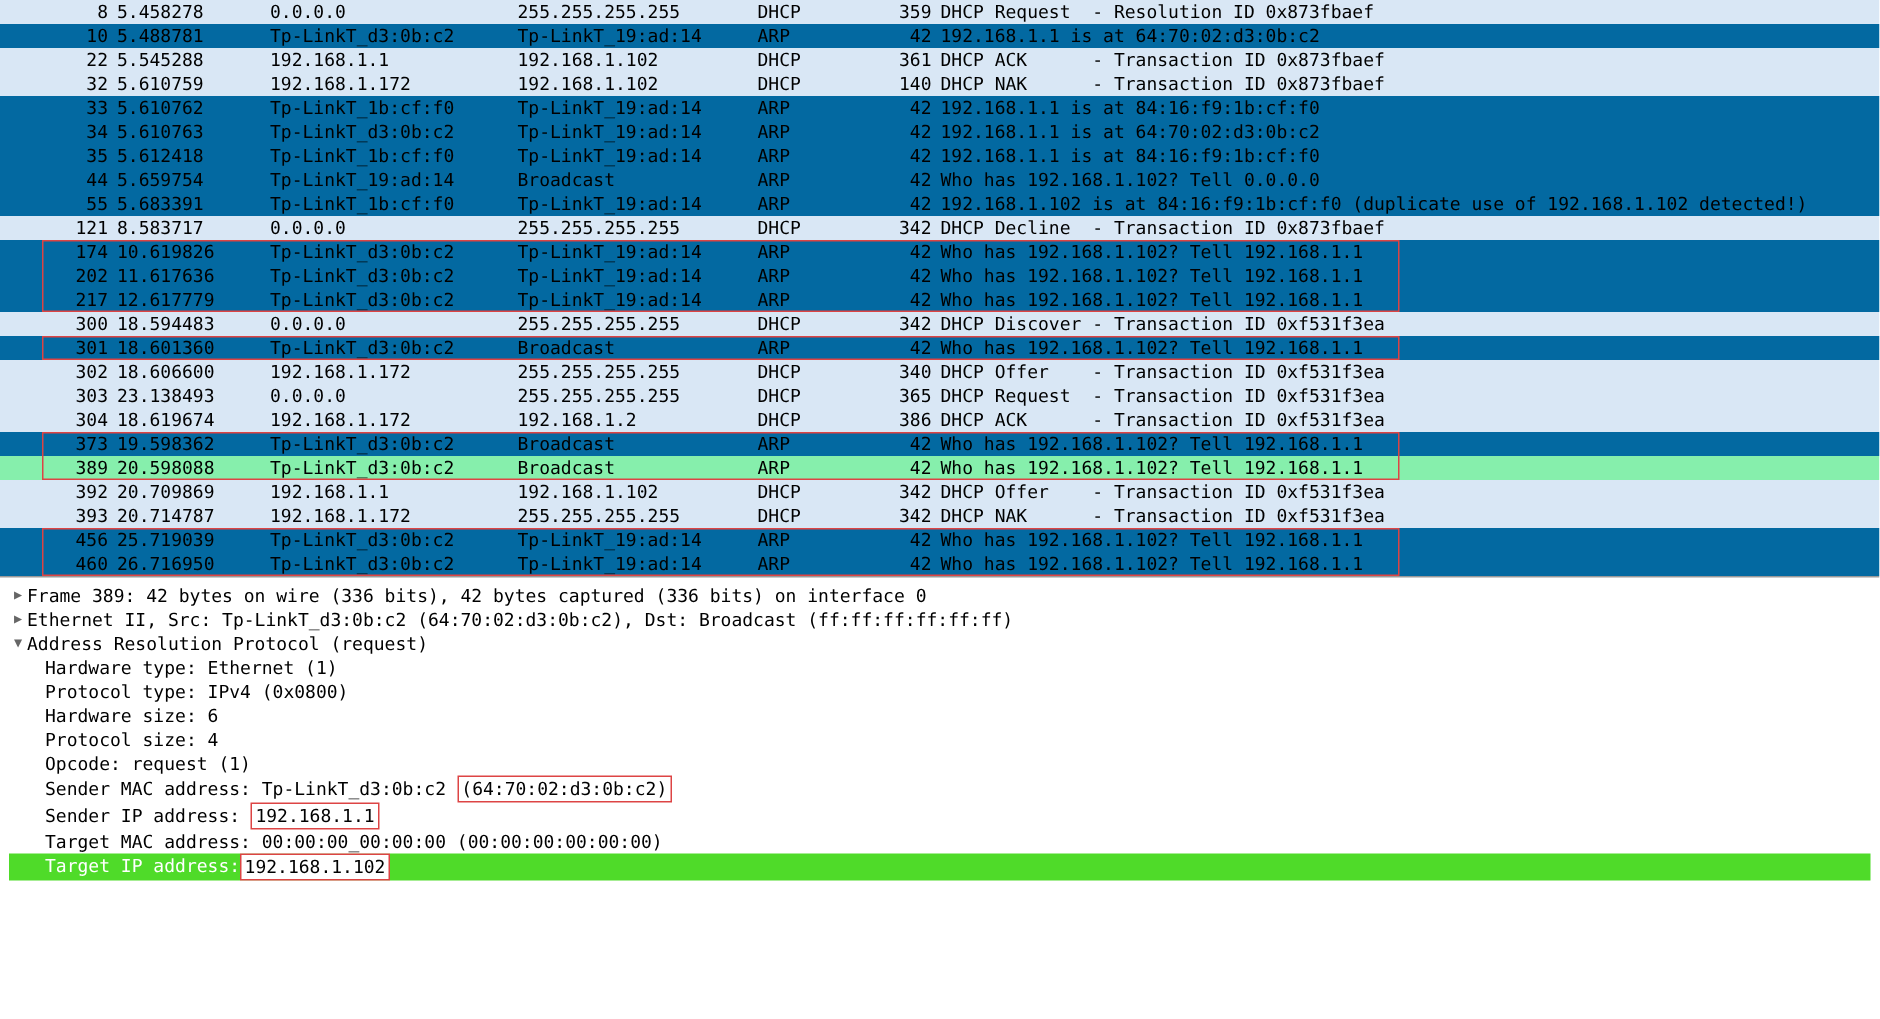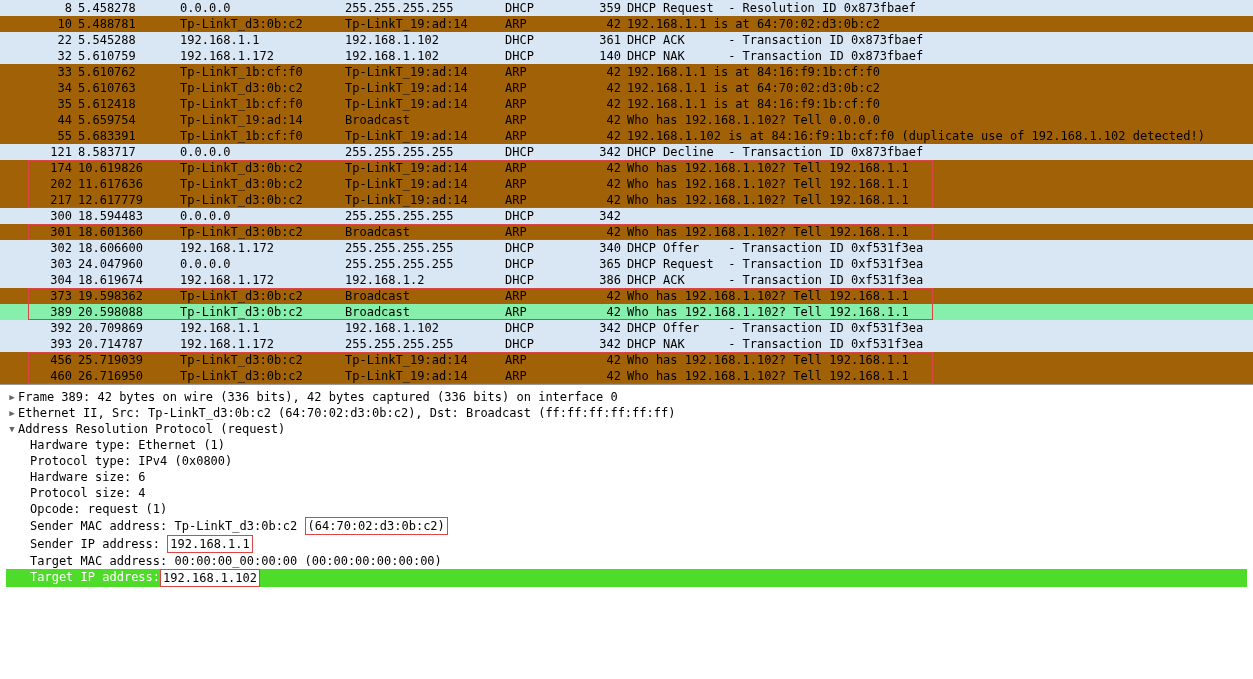--- a/index.html
+++ b/index.html
@@ -1,19 +1,19 @@
 <!DOCTYPE html>
 <html><head>
 <meta charset="utf-8">
 <style>
   * { margin: 0; padding: 0; box-sizing: border-box; }
   body { font-family: "Menlo", "Consolas", monospace; font-size: 12px; background: #fff; user-select: text; overflow-x: auto; }
   .packet-list { width: 1253px; }
   .row { display: flex; height: 16px; line-height: 16px; white-space: pre; position: relative; }
-  .row.arp { background: #a16207; }
+  .row.arp { background: #0369a1; }
   .row.dhcp { background: #d9e7f5; }
   .row.selected { background: #86efac; }
   .c-no { width: 78px; text-align: right; padding-right: 6px; }
   .c-time { width: 102px; }
   .c-src { width: 165px; }
   .c-dst { width: 160px; }
   .c-proto { width: 80px; }
   .c-len { width: 42px; text-align: right; padding-right: 6px; }
   .c-info { flex: 1; }
   .hl-box { position: absolute; border: 1px solid #d44; pointer-events: none; }
@@ -35,24 +35,24 @@
     <div class="row dhcp"><span class="c-no">32</span><span class="c-time">5.610759</span><span class="c-src">192.168.1.172</span><span class="c-dst">192.168.1.102</span><span class="c-proto">DHCP</span><span class="c-len">140</span><span class="c-info">DHCP NAK      - Transaction ID 0x873fbaef</span></div>
     <div class="row arp"><span class="c-no">33</span><span class="c-time">5.610762</span><span class="c-src">Tp-LinkT_1b:cf:f0</span><span class="c-dst">Tp-LinkT_19:ad:14</span><span class="c-proto">ARP</span><span class="c-len">42</span><span class="c-info">192.168.1.1 is at 84:16:f9:1b:cf:f0</span></div>
     <div class="row arp"><span class="c-no">34</span><span class="c-time">5.610763</span><span class="c-src">Tp-LinkT_d3:0b:c2</span><span class="c-dst">Tp-LinkT_19:ad:14</span><span class="c-proto">ARP</span><span class="c-len">42</span><span class="c-info">192.168.1.1 is at 64:70:02:d3:0b:c2</span></div>
     <div class="row arp"><span class="c-no">35</span><span class="c-time">5.612418</span><span class="c-src">Tp-LinkT_1b:cf:f0</span><span class="c-dst">Tp-LinkT_19:ad:14</span><span class="c-proto">ARP</span><span class="c-len">42</span><span class="c-info">192.168.1.1 is at 84:16:f9:1b:cf:f0</span></div>
     <div class="row arp"><span class="c-no">44</span><span class="c-time">5.659754</span><span class="c-src">Tp-LinkT_19:ad:14</span><span class="c-dst">Broadcast</span><span class="c-proto">ARP</span><span class="c-len">42</span><span class="c-info">Who has 192.168.1.102? Tell 0.0.0.0</span></div>
     <div class="row arp"><span class="c-no">55</span><span class="c-time">5.683391</span><span class="c-src">Tp-LinkT_1b:cf:f0</span><span class="c-dst">Tp-LinkT_19:ad:14</span><span class="c-proto">ARP</span><span class="c-len">42</span><span class="c-info">192.168.1.102 is at 84:16:f9:1b:cf:f0 (duplicate use of 192.168.1.102 detected!)</span></div>
     <div class="row dhcp"><span class="c-no">121</span><span class="c-time">8.583717</span><span class="c-src">0.0.0.0</span><span class="c-dst">255.255.255.255</span><span class="c-proto">DHCP</span><span class="c-len">342</span><span class="c-info">DHCP Decline  - Transaction ID 0x873fbaef</span></div>
     <div class="row arp"><span class="c-no">174</span><span class="c-time">10.619826</span><span class="c-src">Tp-LinkT_d3:0b:c2</span><span class="c-dst">Tp-LinkT_19:ad:14</span><span class="c-proto">ARP</span><span class="c-len">42</span><span class="c-info">Who has 192.168.1.102? Tell 192.168.1.1</span></div>
     <div class="row arp"><span class="c-no">202</span><span class="c-time">11.617636</span><span class="c-src">Tp-LinkT_d3:0b:c2</span><span class="c-dst">Tp-LinkT_19:ad:14</span><span class="c-proto">ARP</span><span class="c-len">42</span><span class="c-info">Who has 192.168.1.102? Tell 192.168.1.1</span></div>
     <div class="row arp"><span class="c-no">217</span><span class="c-time">12.617779</span><span class="c-src">Tp-LinkT_d3:0b:c2</span><span class="c-dst">Tp-LinkT_19:ad:14</span><span class="c-proto">ARP</span><span class="c-len">42</span><span class="c-info">Who has 192.168.1.102? Tell 192.168.1.1</span></div>
-    <div class="row dhcp"><span class="c-no">300</span><span class="c-time">18.594483</span><span class="c-src">0.0.0.0</span><span class="c-dst">255.255.255.255</span><span class="c-proto">DHCP</span><span class="c-len">342</span></div>
+    <div class="row dhcp"><span class="c-no">300</span><span class="c-time">18.594483</span><span class="c-src">0.0.0.0</span><span class="c-dst">255.255.255.255</span><span class="c-proto">DHCP</span><span class="c-len">342</span><span class="c-info">DHCP Discover - Transaction ID 0xf531f3ea</span></div>
     <div class="row arp"><span class="c-no">301</span><span class="c-time">18.601360</span><span class="c-src">Tp-LinkT_d3:0b:c2</span><span class="c-dst">Broadcast</span><span class="c-proto">ARP</span><span class="c-len">42</span><span class="c-info">Who has 192.168.1.102? Tell 192.168.1.1</span></div>
     <div class="row dhcp"><span class="c-no">302</span><span class="c-time">18.606600</span><span class="c-src">192.168.1.172</span><span class="c-dst">255.255.255.255</span><span class="c-proto">DHCP</span><span class="c-len">340</span><span class="c-info">DHCP Offer    - Transaction ID 0xf531f3ea</span></div>
-    <div class="row dhcp"><span class="c-no">303</span><span class="c-time">24.047960</span><span class="c-src">0.0.0.0</span><span class="c-dst">255.255.255.255</span><span class="c-proto">DHCP</span><span class="c-len">365</span><span class="c-info">DHCP Request  - Transaction ID 0xf531f3ea</span></div>
+    <div class="row dhcp"><span class="c-no">303</span><span class="c-time">23.138493</span><span class="c-src">0.0.0.0</span><span class="c-dst">255.255.255.255</span><span class="c-proto">DHCP</span><span class="c-len">365</span><span class="c-info">DHCP Request  - Transaction ID 0xf531f3ea</span></div>
     <div class="row dhcp"><span class="c-no">304</span><span class="c-time">18.619674</span><span class="c-src">192.168.1.172</span><span class="c-dst">192.168.1.2</span><span class="c-proto">DHCP</span><span class="c-len">386</span><span class="c-info">DHCP ACK      - Transaction ID 0xf531f3ea</span></div>
     <div class="row arp"><span class="c-no">373</span><span class="c-time">19.598362</span><span class="c-src">Tp-LinkT_d3:0b:c2</span><span class="c-dst">Broadcast</span><span class="c-proto">ARP</span><span class="c-len">42</span><span class="c-info">Who has 192.168.1.102? Tell 192.168.1.1</span></div>
     <div class="row selected"><span class="c-no">389</span><span class="c-time">20.598088</span><span class="c-src">Tp-LinkT_d3:0b:c2</span><span class="c-dst">Broadcast</span><span class="c-proto">ARP</span><span class="c-len">42</span><span class="c-info">Who has 192.168.1.102? Tell 192.168.1.1</span></div>
     <div class="row dhcp"><span class="c-no">392</span><span class="c-time">20.709869</span><span class="c-src">192.168.1.1</span><span class="c-dst">192.168.1.102</span><span class="c-proto">DHCP</span><span class="c-len">342</span><span class="c-info">DHCP Offer    - Transaction ID 0xf531f3ea</span></div>
     <div class="row dhcp"><span class="c-no">393</span><span class="c-time">20.714787</span><span class="c-src">192.168.1.172</span><span class="c-dst">255.255.255.255</span><span class="c-proto">DHCP</span><span class="c-len">342</span><span class="c-info">DHCP NAK      - Transaction ID 0xf531f3ea</span></div>
     <div class="row arp"><span class="c-no">456</span><span class="c-time">25.719039</span><span class="c-src">Tp-LinkT_d3:0b:c2</span><span class="c-dst">Tp-LinkT_19:ad:14</span><span class="c-proto">ARP</span><span class="c-len">42</span><span class="c-info">Who has 192.168.1.102? Tell 192.168.1.1</span></div>
     <div class="row arp"><span class="c-no">460</span><span class="c-time">26.716950</span><span class="c-src">Tp-LinkT_d3:0b:c2</span><span class="c-dst">Tp-LinkT_19:ad:14</span><span class="c-proto">ARP</span><span class="c-len">42</span><span class="c-info">Who has 192.168.1.102? Tell 192.168.1.1</span></div>
     <div class="hl-box" style="top: 160px; left: 28px; width: 905px; height: 48px;"></div>
     <div class="hl-box" style="top: 224px; left: 28px; width: 905px; height: 16px;"></div>
     <div class="hl-box" style="top: 288px; left: 28px; width: 905px; height: 32px;"></div>

